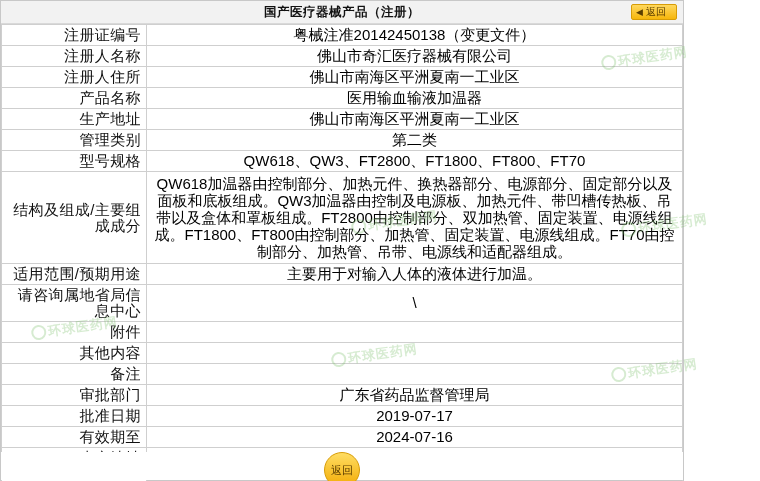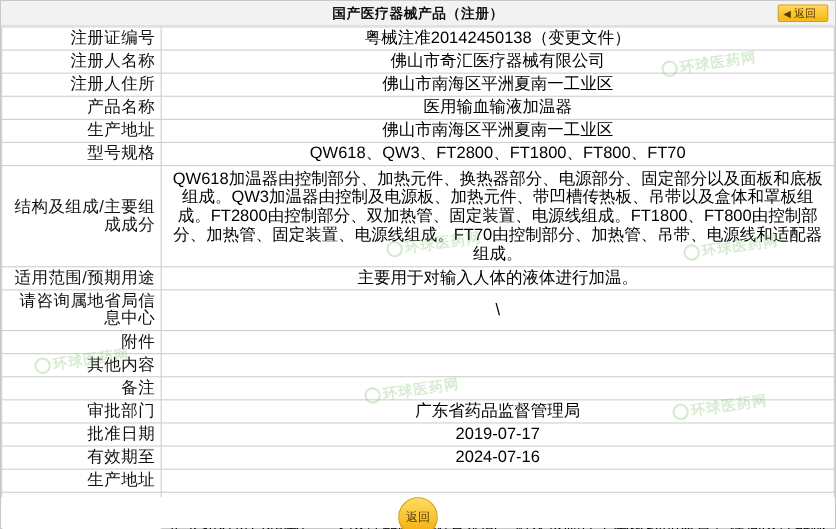--- a/index.html
+++ b/index.html
@@ -11,21 +11,21 @@
     height: 481px;
     background: #ffffff;
     font-family: "Liberation Sans", sans-serif;
     font-size: 12px;
     color: #1a1a1a;
     position: relative;
     overflow: hidden;
   }
   .page {
     position: relative;
-    width: 760px;
+    width: 684px;
     height: 481px;
     box-sizing: border-box;
     border: 1px solid #c8c8c8;
   }
   
   .titlebar {
     position: relative;
     height: 22px;
     background: #f2f2f2;
     border-bottom: 1px solid #d9d9d9;
@@ -183,20 +183,24 @@
       </tr>
       <tr>
         <td class="label">产品名称</td>
         <td class="value">医用输血输液加温器</td>
       </tr>
       <tr>
         <td class="label">生产地址</td>
         <td class="value">佛山市南海区平洲夏南一工业区</td>
       </tr>
       <tr>
+        <td class="label">管理类别</td>
+        <td class="value">第二类</td>
+      </tr>
+      <tr>
         <td class="label">型号规格</td>
         <td class="value">QW618、QW3、FT2800、FT1800、FT800、FT70</td>
       </tr>
       <tr>
         <td class="label">结构及组成/主要组成成分</td>
         <td class="value blk">QW618加温器由控制部分、加热元件、换热器部分、电源部分、固定部分以及面板和底板组成。QW3加温器由控制及电源板、加热元件、带凹槽传热板、吊带以及盒体和罩板组成。FT2800由控制部分、双加热管、固定装置、电源线组成。FT1800、FT800由控制部分、加热管、固定装置、电源线组成。FT70由控制部分、加热管、吊带、电源线和适配器组成。</td>
       </tr>
       <tr>
         <td class="label">适用范围/预期用途</td>
         <td class="value">主要用于对输入人体的液体进行加温。</td>

